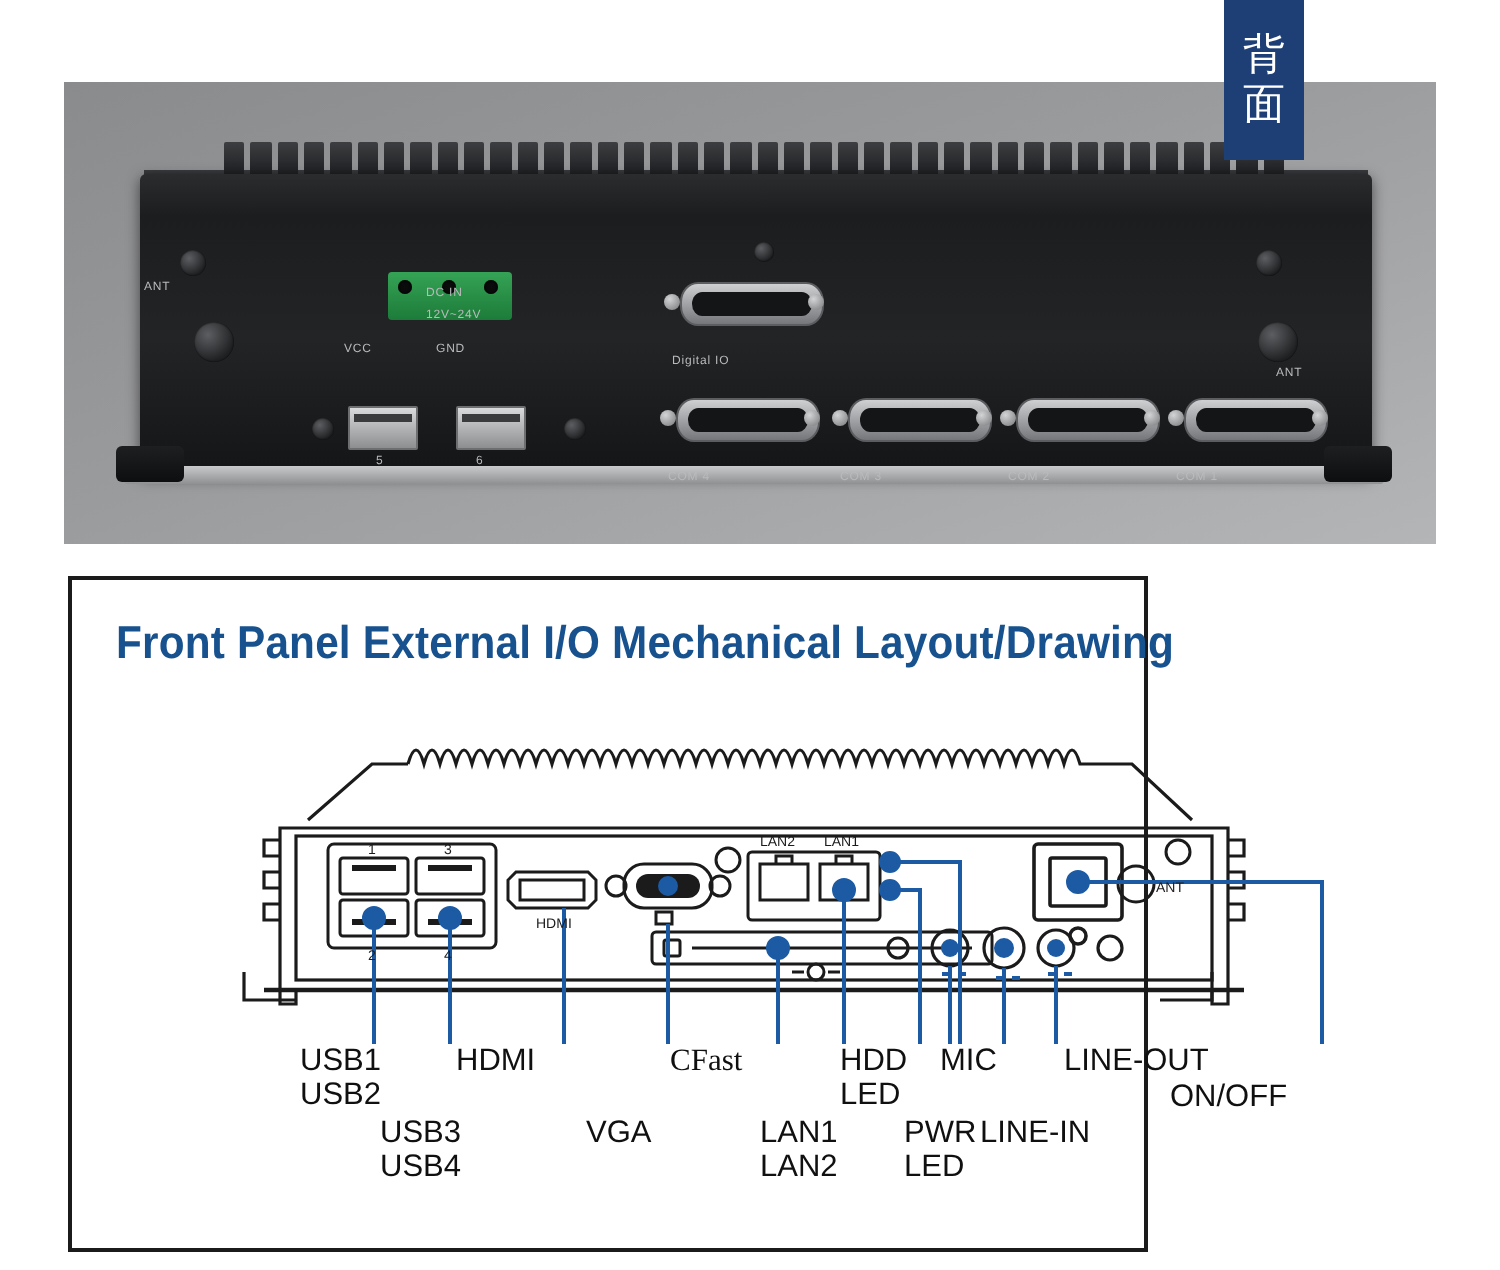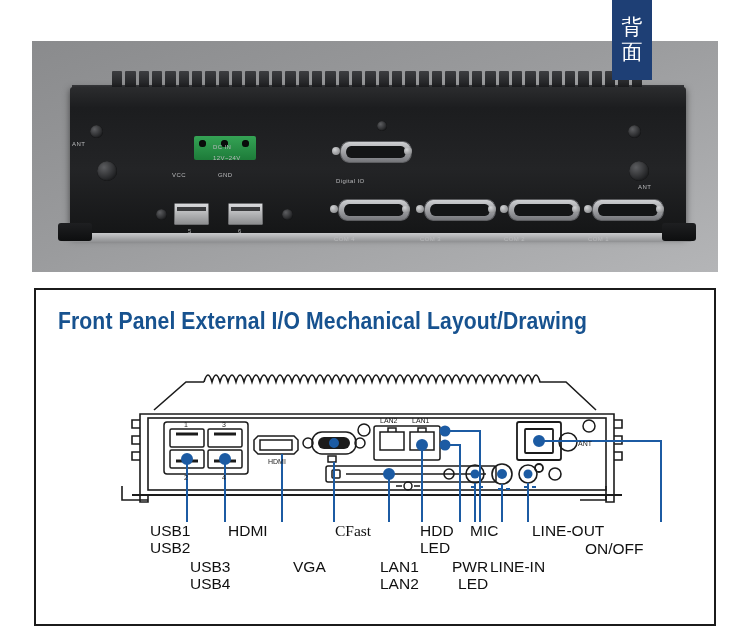--- a/index.html
+++ b/index.html
@@ -98,21 +98,21 @@
     position:absolute;left:5px;right:5px;top:4px;bottom:4px;
     background:#141516;border-radius:6px/7px;
   }
   .dsubscrew{
     position:absolute;width:8px;height:8px;border-radius:50%;top:6px;
     background:radial-gradient(circle at 35% 32%,#d3d4d6,#77787a);
   }
 
   
   #panel{
-    position:absolute;left:34px;top:288px;width:682px;height:338px;
+    position:absolute;left:34px;top:288px;width:540px;height:338px;
     border:2px solid #1b1b1b;background:#ffffff;box-sizing:border-box;
   }
   #panel-title{
     position:absolute;left:22px;top:18px;
     color:#17528f;font-size:23px;font-weight:bold;
     font-family:"Liberation Sans Narrow","Liberation Sans", sans-serif;
     transform:scaleX(.92);transform-origin:left center;
     white-space:nowrap;letter-spacing:.1px;
   }
 
@@ -408,21 +408,21 @@
       <div>CFast</div>
     </div>
     <div class="callout" style="left: 380px; top: 558px;">
       <div>LAN1</div>
       <div>LAN2</div>
     </div>
     <div class="callout" style="left: 420px; top: 522px;">
       <div>HDD</div>
       <div>LED</div>
     </div>
-    <div class="callout" style="left: 452px; top: 558px; text-align: right;">
+    <div class="callout" style="left: 452px; top: 558px;">
       <div>PWR</div>
       <div>LED</div>
     </div>
     <div class="callout" style="left: 470px; top: 522px;">
       <div>MIC</div>
     </div>
     <div class="callout" style="left: 490px; top: 558px;">
       <div>LINE-IN</div>
     </div>
     <div class="callout" style="left: 532px; top: 522px;">

